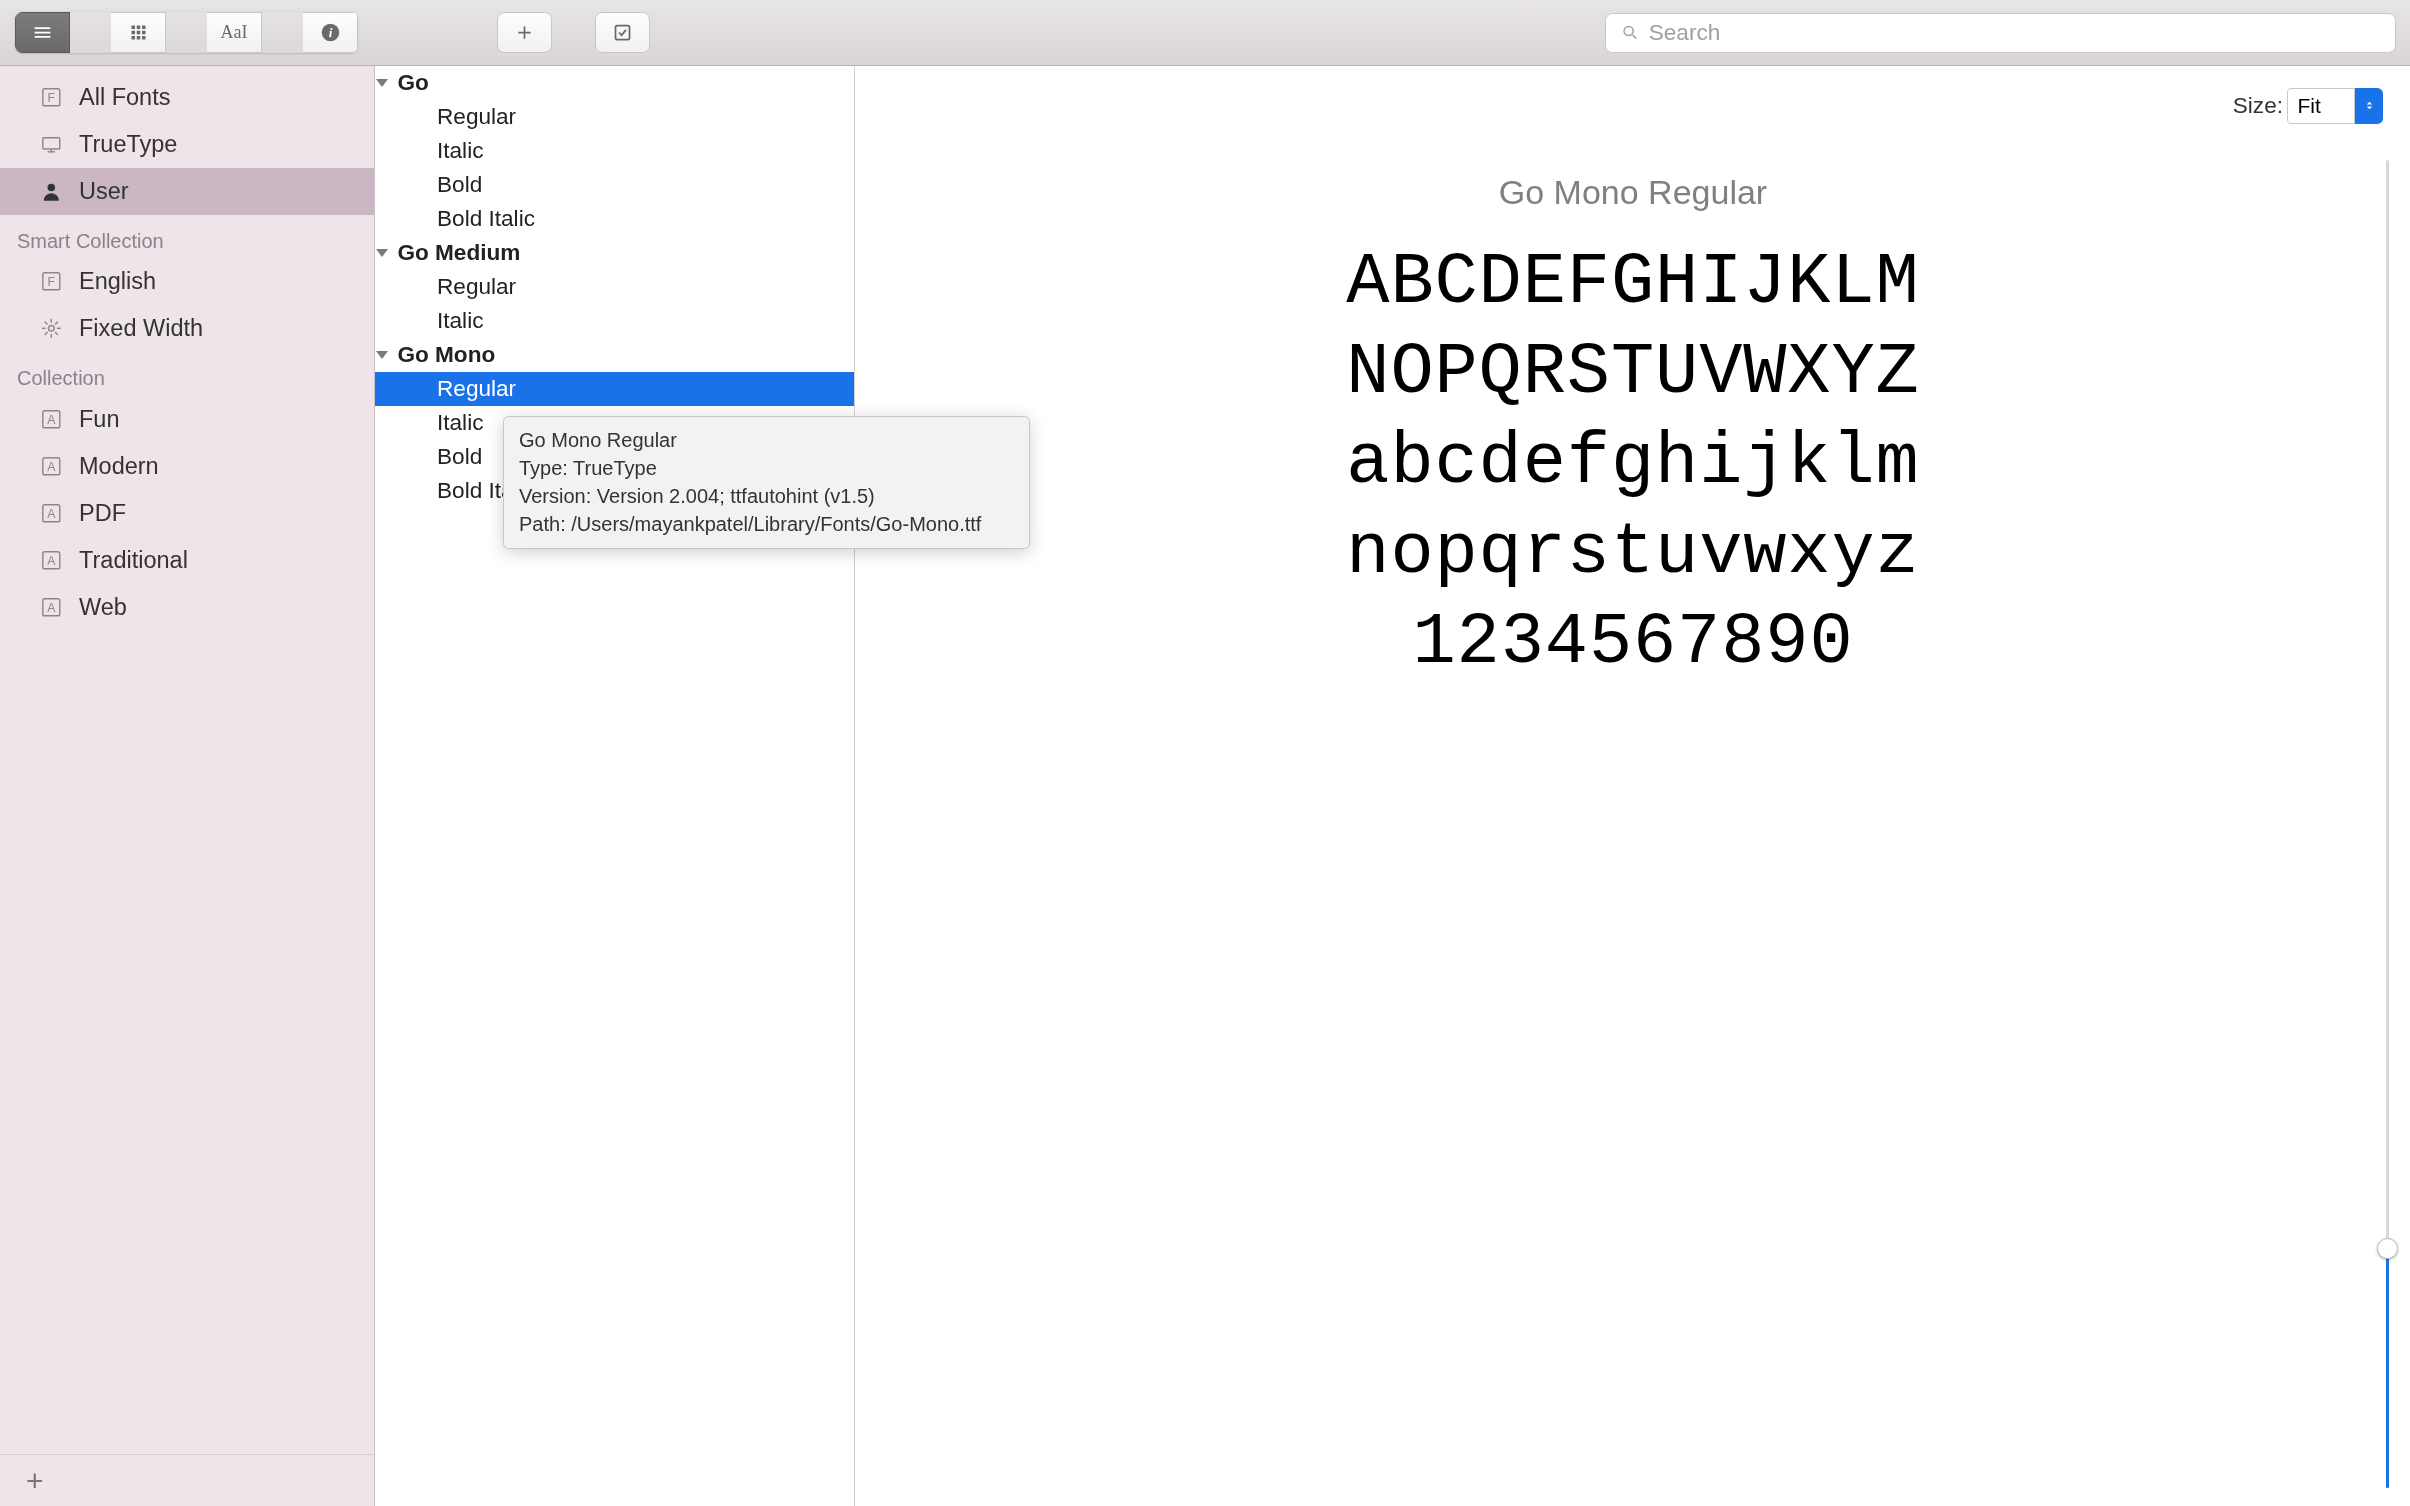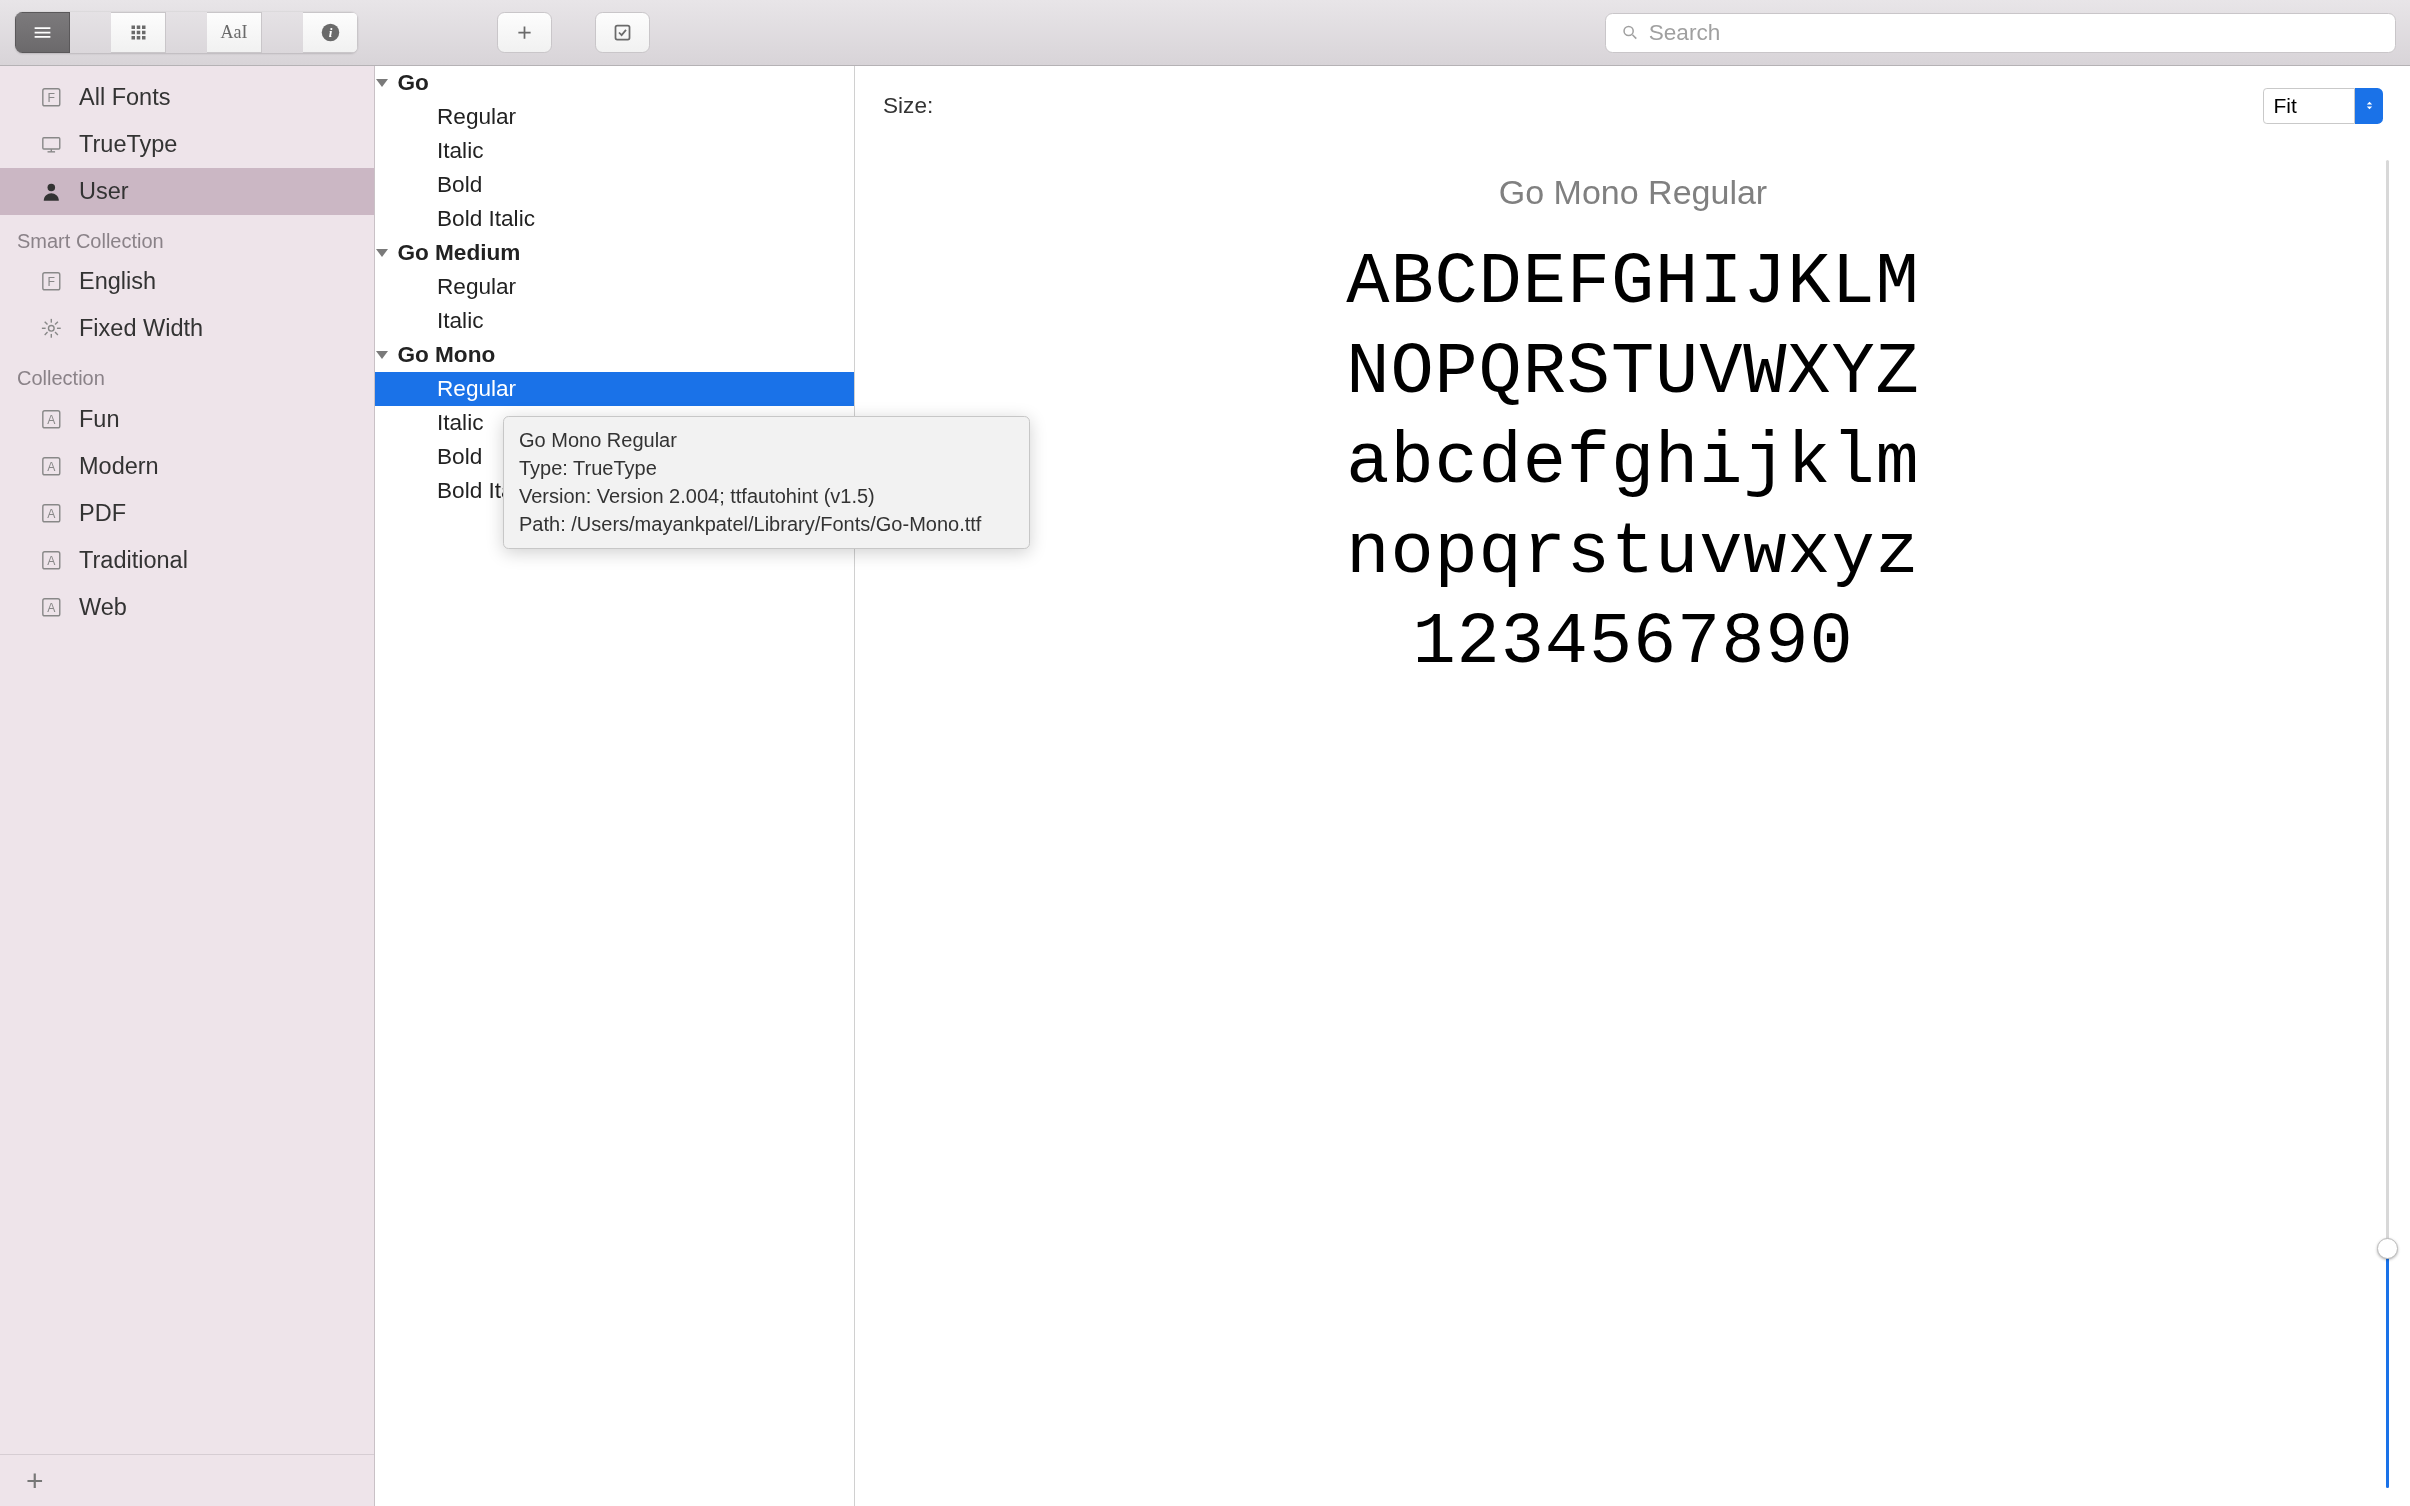--- a/index.html
+++ b/index.html
@@ -37,23 +37,23 @@
 .fam-row.family { padding-left: 1px; font-weight: 700; }
 .fam-row.style { padding-left: 62px; }
 .fam-row.selected { background: #1a72e8; color:#fff; }
 .disclosure { width: 0; height: 0; border-left: 6.6px solid transparent; border-right: 6.6px solid transparent; border-top: 8.5px solid #7a7a7a; margin-right: 9.4px; }
 
 
 .tooltip { position: absolute; left: 503px; top: 416px; width: 527px; background: #f2f2f2; border: 0.9px solid #c7c7c7; border-radius: 5.6px; padding: 9.4px 15px; font-size: 20px; line-height: 1.4; color:#333; box-shadow: 0 3.8px 17px rgba(0,0,0,0.18); z-index: 50; }
 
 
 .preview { flex:1; background:#fff; display:flex; flex-direction:column; position:relative; }
-.preview-header { height: 79px; display:flex; align-items:center; justify-content:space-between; padding: 8px 28px; gap: 22px; font-size: 22.6px; color:#333; }
+.preview-header { height: 79px; display:flex; align-items:center; justify-content:flex-end; padding: 8px 28px; gap: 4px; font-size: 22.6px; color:#333; }
 .size-select { position: relative; display:flex; align-items:center; }
-.size-select input { width: 92px; height: 36px; border: 0.9px solid #c9c9c9; border-radius: 3.8px 0 0 3.8px; padding: 0 9.4px; font-size: 21px; background:#fff; }
+.size-select input { width: 68px; height: 36px; border: 0.9px solid #c9c9c9; border-radius: 3.8px 0 0 3.8px; padding: 0 9.4px; font-size: 21px; background:#fff; }
 .size-select .sel-arrow { width: 28px; height: 36px; background:#1a72e8; border-radius: 0 5.6px 5.6px 0; display:flex; align-items:center; justify-content:center; }
 .size-select .sel-arrow svg { width:13px; height:13px; fill:#fff; }
 
 .font-title { text-align:center; font-size: 34px; color:#808080; margin-top: 28px; font-family: -apple-system, sans-serif; }
 .sample { text-align:center; margin-top: 26px; font-family: "Courier New", "Menlo", monospace; color:#000; line-height: 1.25; }
 .sample .line { font-size: 72px; letter-spacing: 0.9px; }
 
 
 .vslider { position:absolute; right: 13px; top: 94px; bottom: 19px; width: 21px; display:flex; flex-direction:column; align-items:center; }
 .vslider-track { flex:1; width: 3.8px; background:#d8d8d8; border-radius:2.8px; position:relative; }

